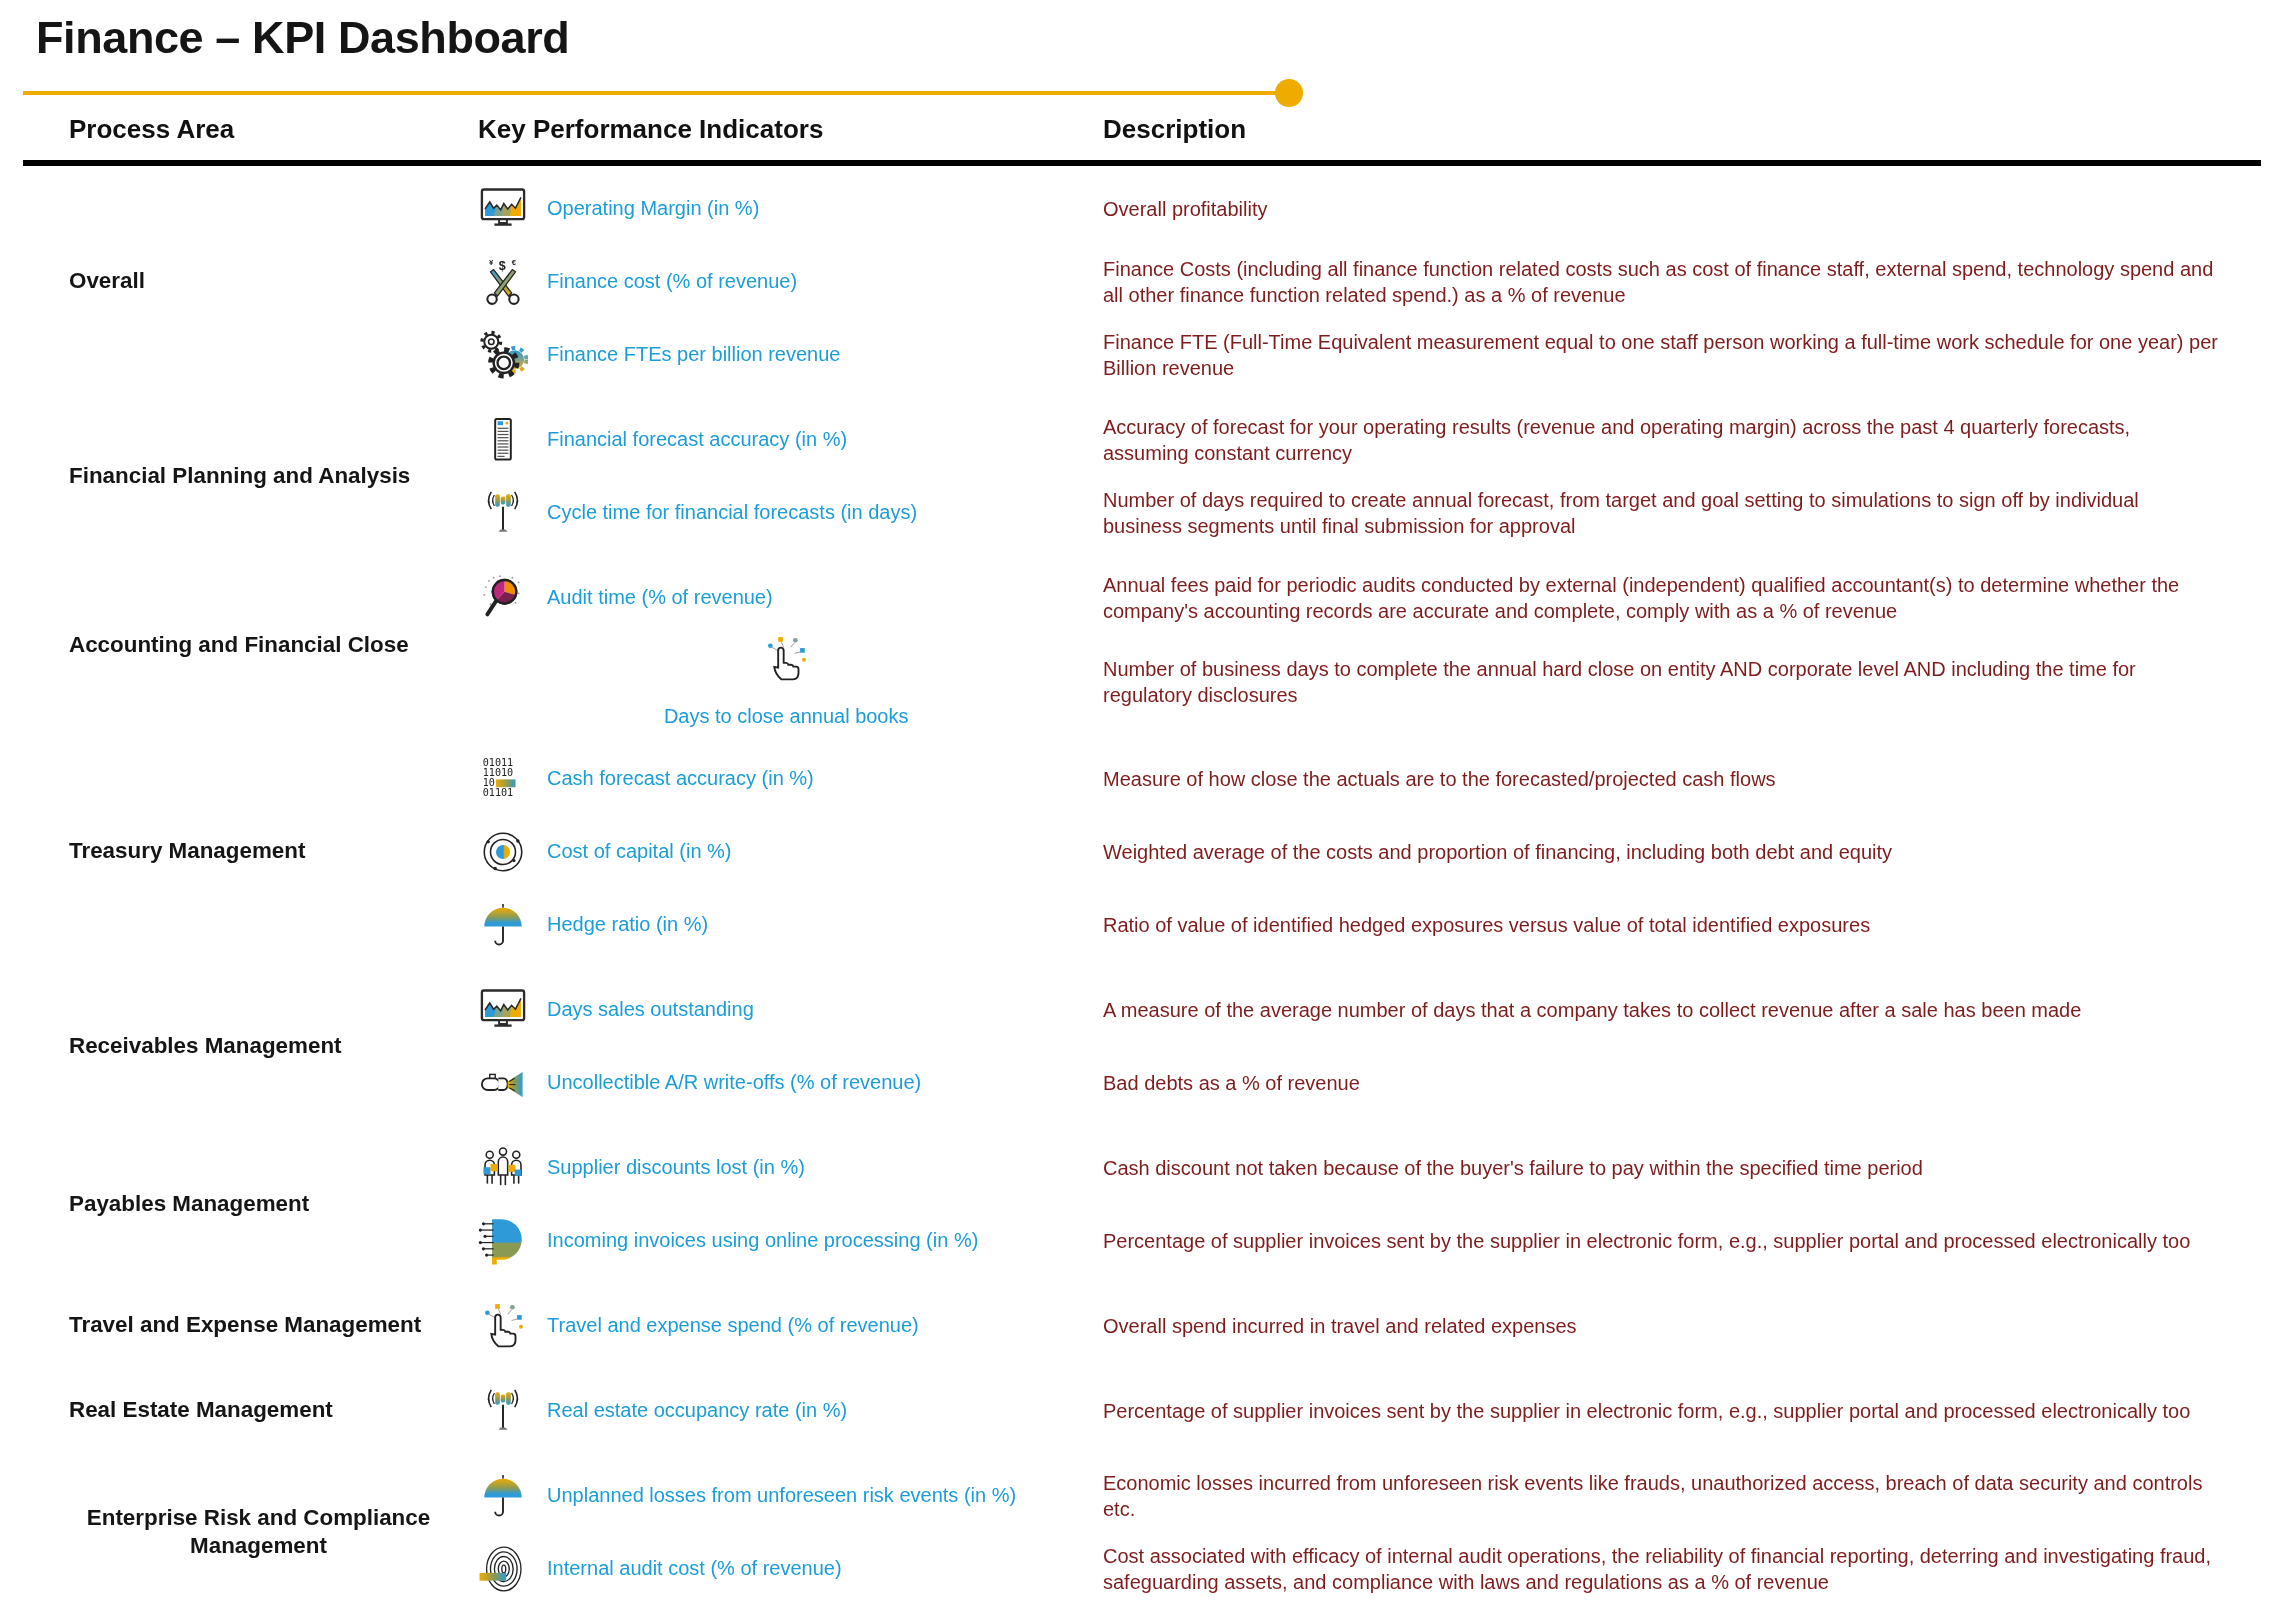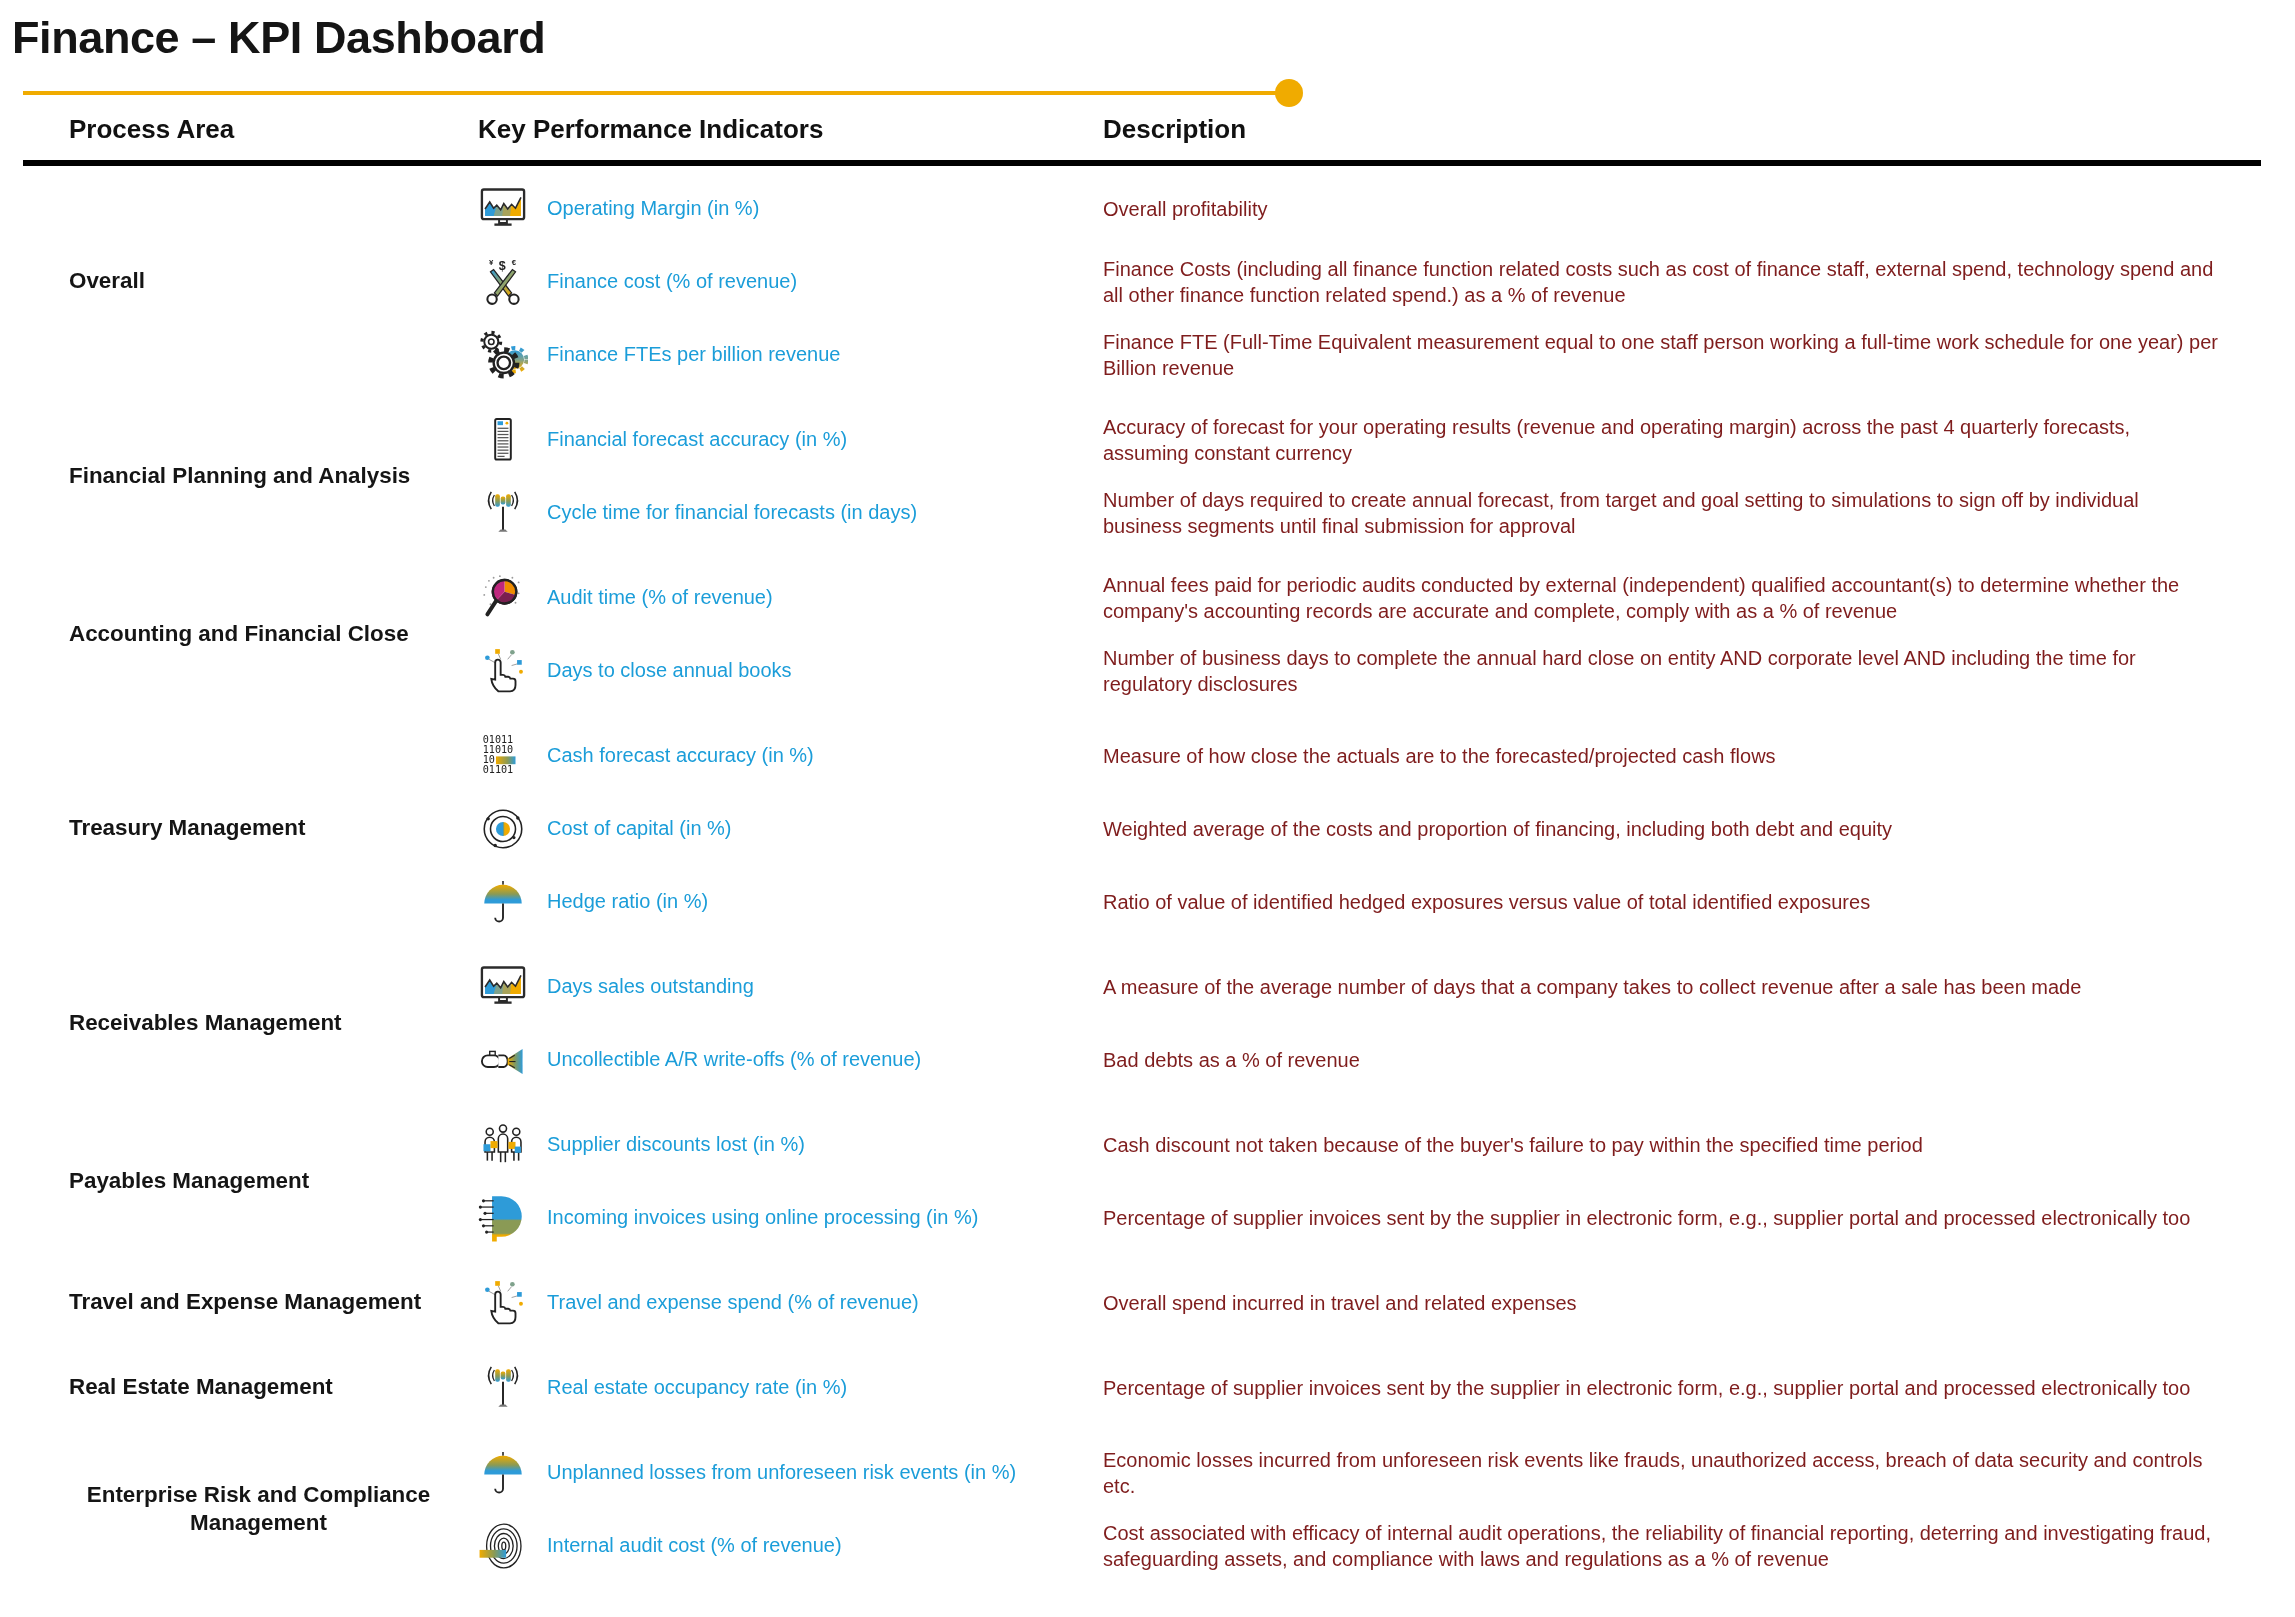--- a/index.html
+++ b/index.html
@@ -1,21 +1,21 @@
 <!DOCTYPE html>
 <html style="--accent: #F0AB00; --kpi-blue: #1B9DD9;font-size:13.8px"><head>
 <meta charset="utf-8">
 <style>
   html,body{margin:0;padding:0;background:#fff;}
   .page{
     width:2295px;height:1618px;background:#fff;position:relative;overflow:hidden;
     font-family:"Liberation Sans",sans-serif;color:#1a1a1a;
   }
   
-  .hdr{padding:12px 0 0 12px;}
+  .hdr{padding:12px 0 0 36px;}
   h1.title{margin:0;font-size:45px;font-weight:bold;letter-spacing:-0.4px;color:#151515;}
   .title-rule{position:relative;margin:13.8px 0 0 23px;width:1284px;height:29px;}
   .rule-line{position:absolute;left:0;top:13px;width:1259px;height:4.3px;background:var(--accent,#F0AB00);}
   .rule-dot{position:absolute;left:1252px;top:0.9px;width:28.4px;height:28.4px;border-radius:50%;background:var(--accent,#F0AB00);}
   
   .col-headers{display:grid;grid-template-columns:442px 638px 1fr;margin:6.9px 23px 0 23px;width:2238px;box-sizing:border-box;}
   .col-headers .col{font-size:26px;font-weight:bold;color:#111;}
   .col-area-h{padding-left:46px;}
   .col-kpi-h{padding-left:13px;}
   .header-rule{margin:15.5px 0 0 23px;width:2238px;height:6px;background:#000;}
@@ -203,21 +203,21 @@
               <path d="M34,24 L23,35.5 A15,15 0 0 1 34,9 z" fill="#C0267E"></path>
               <circle cx="34" cy="24" r="15" fill="none" stroke="#222" stroke-width="3"></circle>
               <line x1="23" y1="36" x2="12" y2="53" stroke="#222" stroke-width="5" stroke-linecap="round"></line>
             </svg>
           </span>
           <a class="kpi-link">Audit time (% of revenue)</a>
         </div>
         <div class="desc-cell" style="grid-area: 1 / 3;">
           <span class="desc-text">Annual fees paid for periodic audits conducted by external (independent) qualified accountant(s) to determine whether the company's accounting records are accurate and complete, comply with as a % of revenue</span>
         </div>
-        <div class="kpi-cell" style="grid-area: 2 / 2;">
+        <div class="kpi-cell" style="grid-area: 2 / 2; flex-direction: column;">
           <span class="kpi-icon">
             <svg viewBox="0 0 64 64">
               <circle cx="12" cy="15" r="3" fill="#2E9BD8"></circle>
               <rect x="22" y="4" width="6" height="6" fill="#F0AB00"></rect>
               <circle cx="44" cy="8" r="3" fill="#7FA28C"></circle>
               <rect x="50" y="18" width="6" height="6" fill="#2E9BD8"></rect>
               <circle cx="55" cy="33" r="2.5" fill="#F0AB00"></circle>
               <g stroke="#999" stroke-width="1.2">
                 <line x1="14" y1="17" x2="23" y2="22"></line>
                 <line x1="26" y1="10" x2="29" y2="17"></line>

